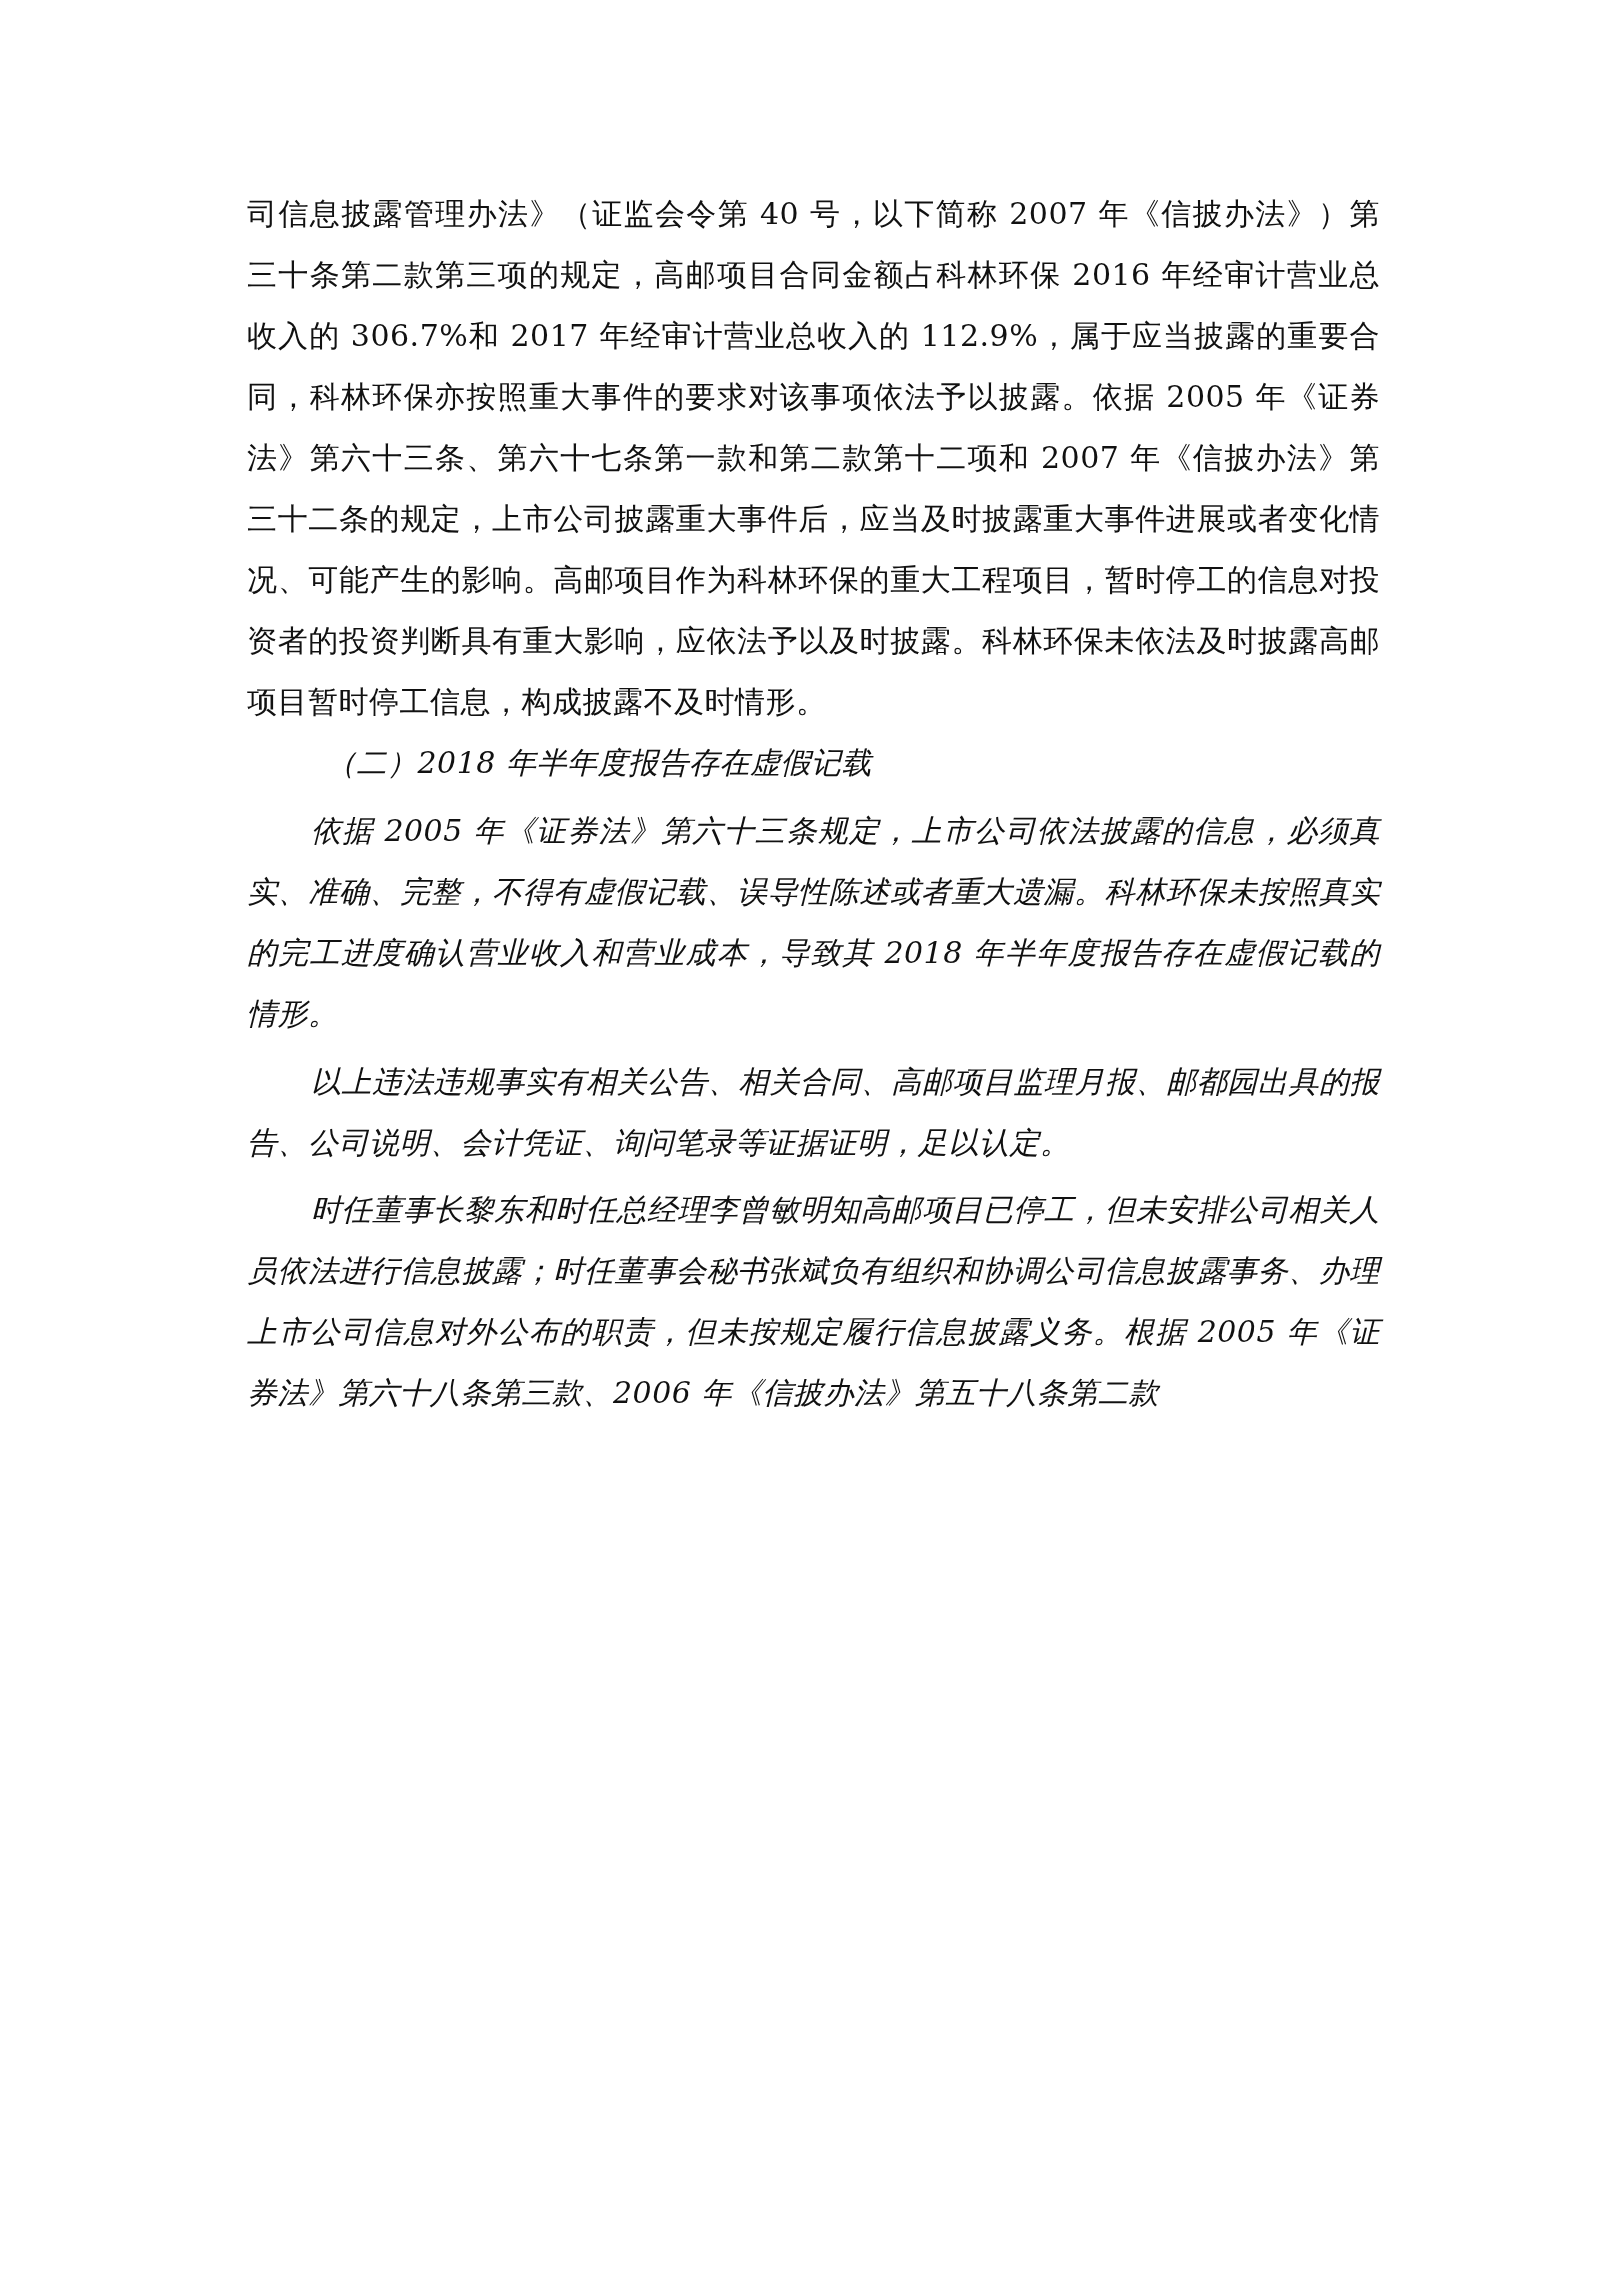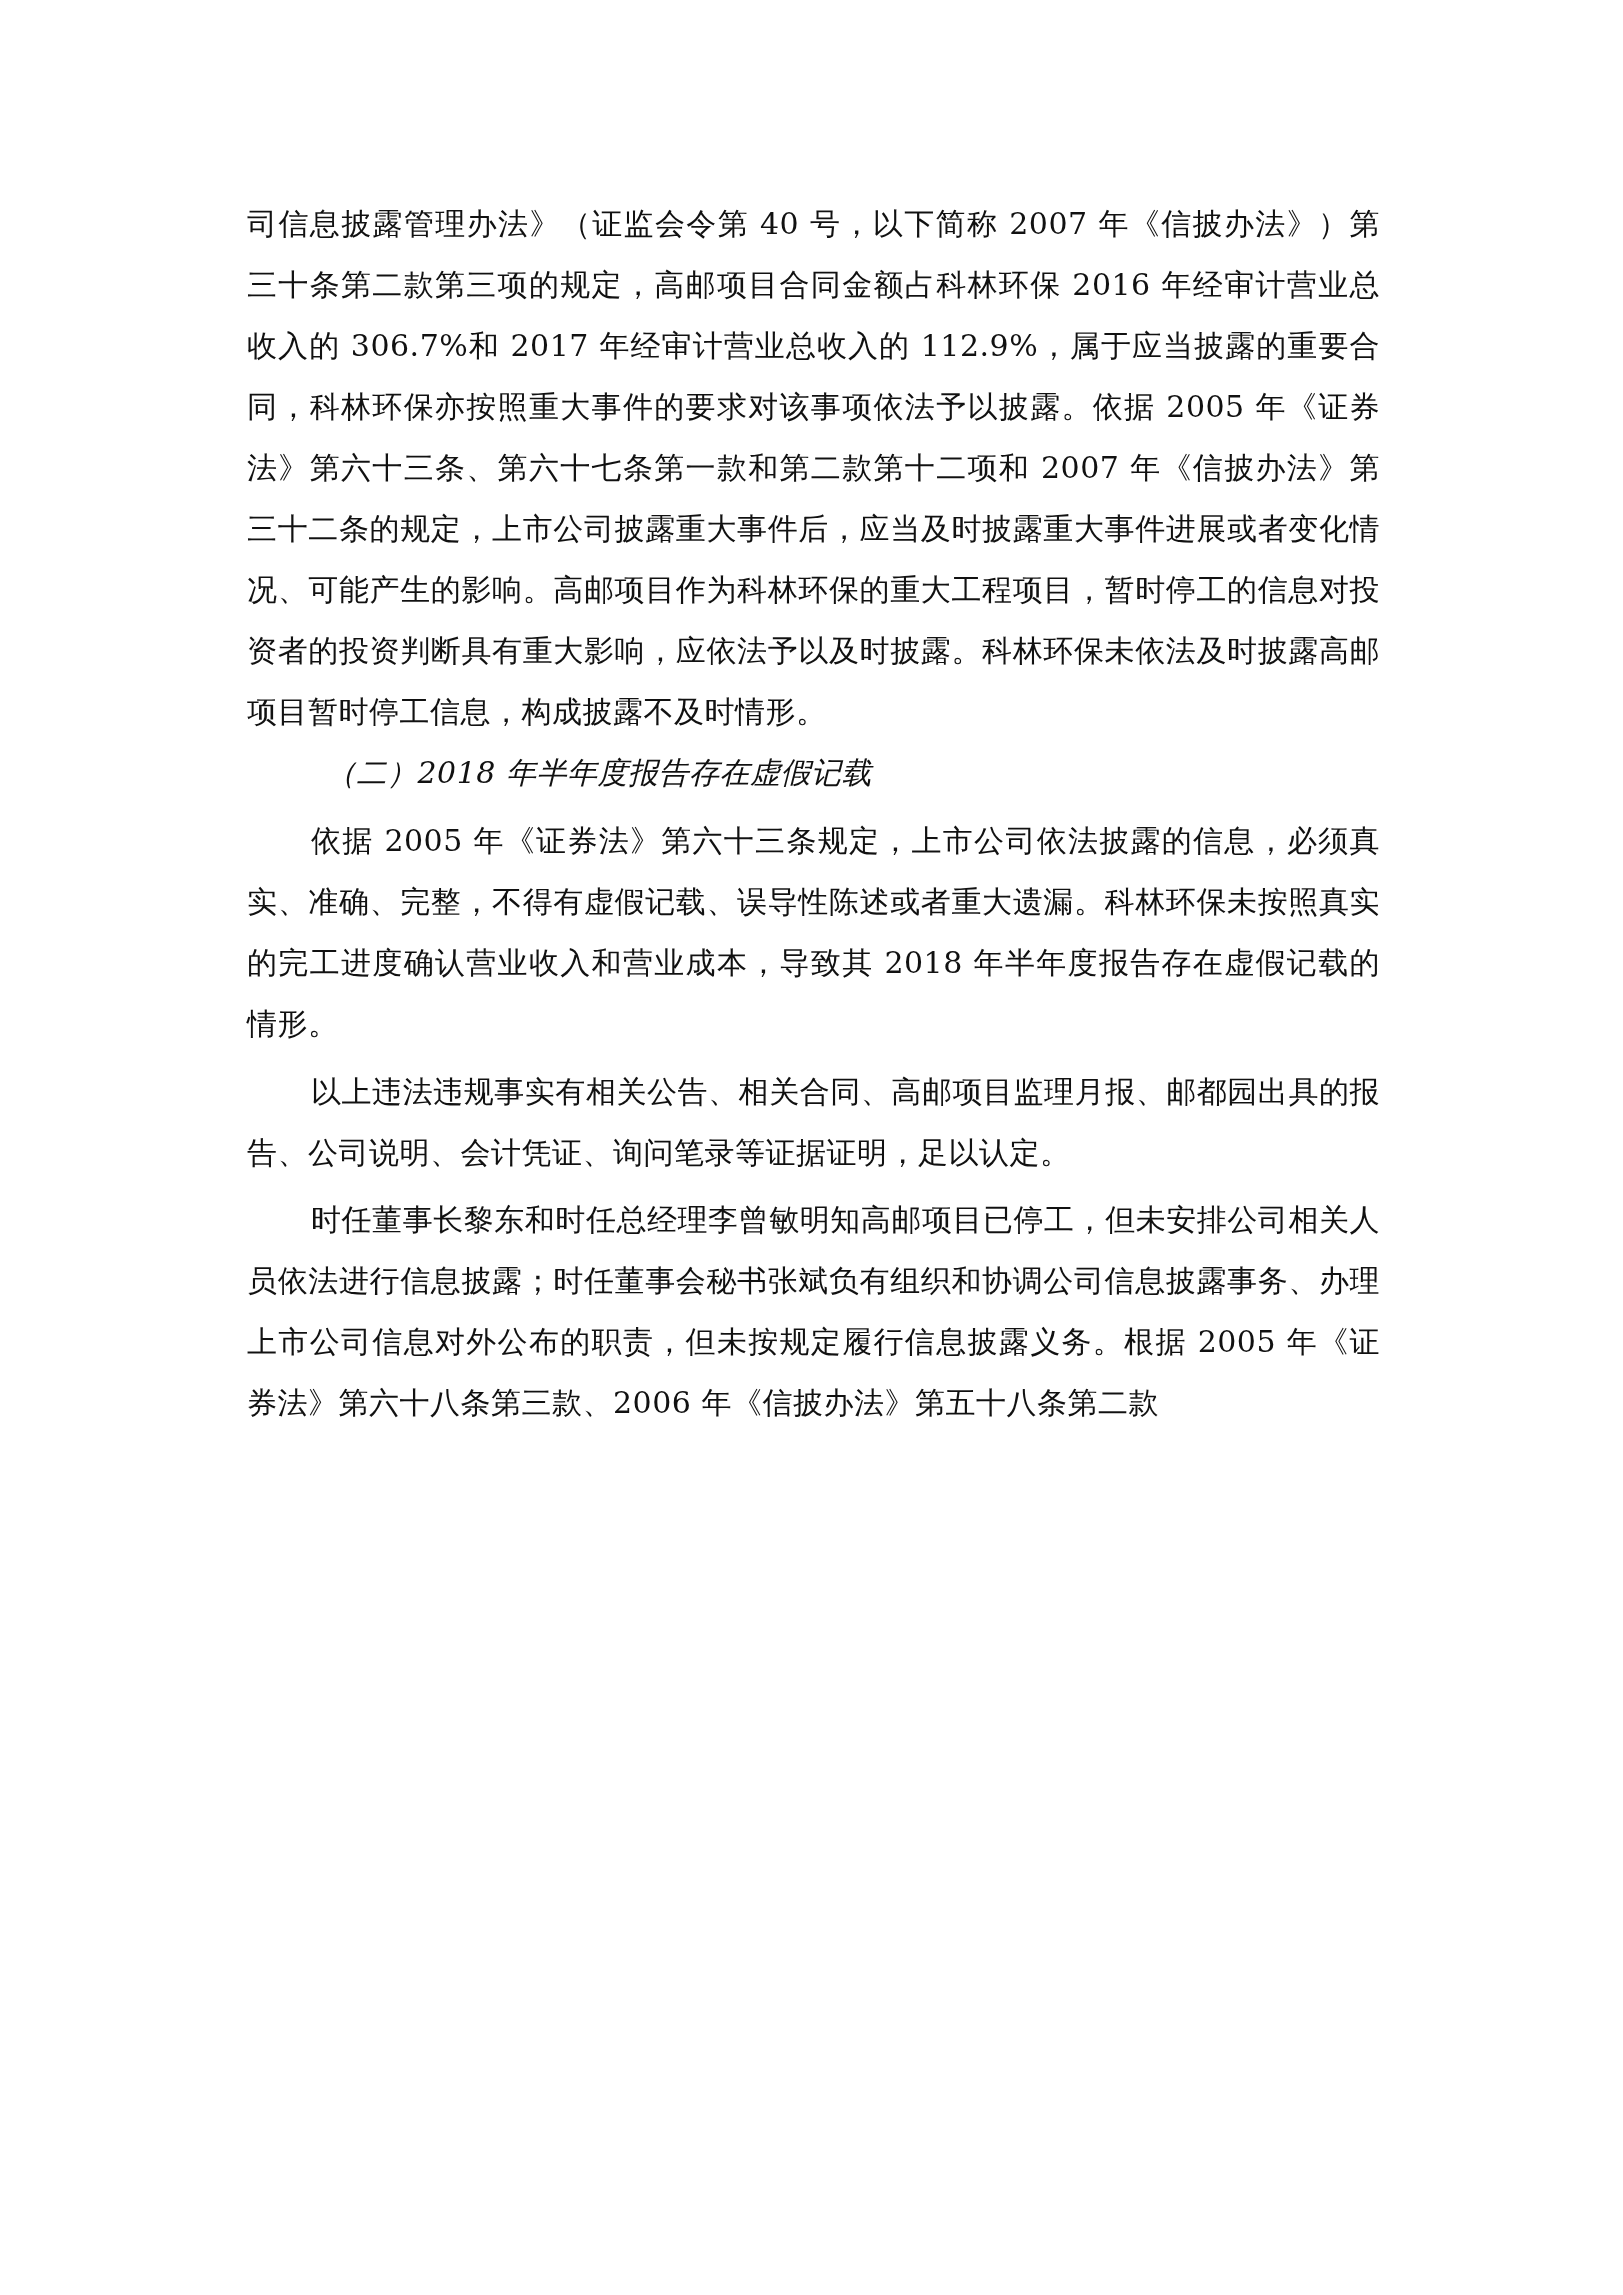--- a/index.html
+++ b/index.html
@@ -11,41 +11,42 @@
     width: 1623px;
     height: 2295px;
     position: relative;
     overflow: hidden;
     font-family: "DejaVu Serif", "Liberation Serif", serif;
     color: #111111;
   }
   .page {
     position: absolute;
     left: 247px;
-    top: 193px;
+    top: 183px;
     width: 1133px;
   }
   .para {
     margin: 0;
     font-size: 30px;
     line-height: 61px;
     text-align: justify;
     text-justify: inter-character;
     letter-spacing: 0.5px;
     word-break: break-all;
   }
   .para.indent {
     text-indent: 64px;
   }
   .para.heading {
     text-indent: 79px;
     font-style: italic;
   }
   .para.gap {
     margin-top: 6.8px;
+    font-style: italic;
   }
 </style>
 </head>
 <body>
 
 <div class="page">
   <p class="para">司信息披露管理办法》（证监会令第 40 号，以下简称 2007 年《信披办法》）第三十条第二款第三项的规定，高邮项目合同金额占科林环保 2016 年经审计营业总收入的 306.7%和 2017 年经审计营业总收入的 112.9%，属于应当披露的重要合同，科林环保亦按照重大事件的要求对该事项依法予以披露。依据 2005 年《证券法》第六十三条、第六十七条第一款和第二款第十二项和 2007 年《信披办法》第三十二条的规定，上市公司披露重大事件后，应当及时披露重大事件进展或者变化情况、可能产生的影响。高邮项目作为科林环保的重大工程项目，暂时停工的信息对投资者的投资判断具有重大影响，应依法予以及时披露。科林环保未依法及时披露高邮项目暂时停工信息，构成披露不及时情形。</p>
   <p class="para heading">（二）2018 年半年度报告存在虚假记载</p>
   <p class="para indent gap">依据 2005 年《证券法》第六十三条规定，上市公司依法披露的信息，必须真实、准确、完整，不得有虚假记载、误导性陈述或者重大遗漏。科林环保未按照真实的完工进度确认营业收入和营业成本，导致其 2018 年半年度报告存在虚假记载的情形。</p>
   <p class="para indent gap">以上违法违规事实有相关公告、相关合同、高邮项目监理月报、邮都园出具的报告、公司说明、会计凭证、询问笔录等证据证明，足以认定。</p>

